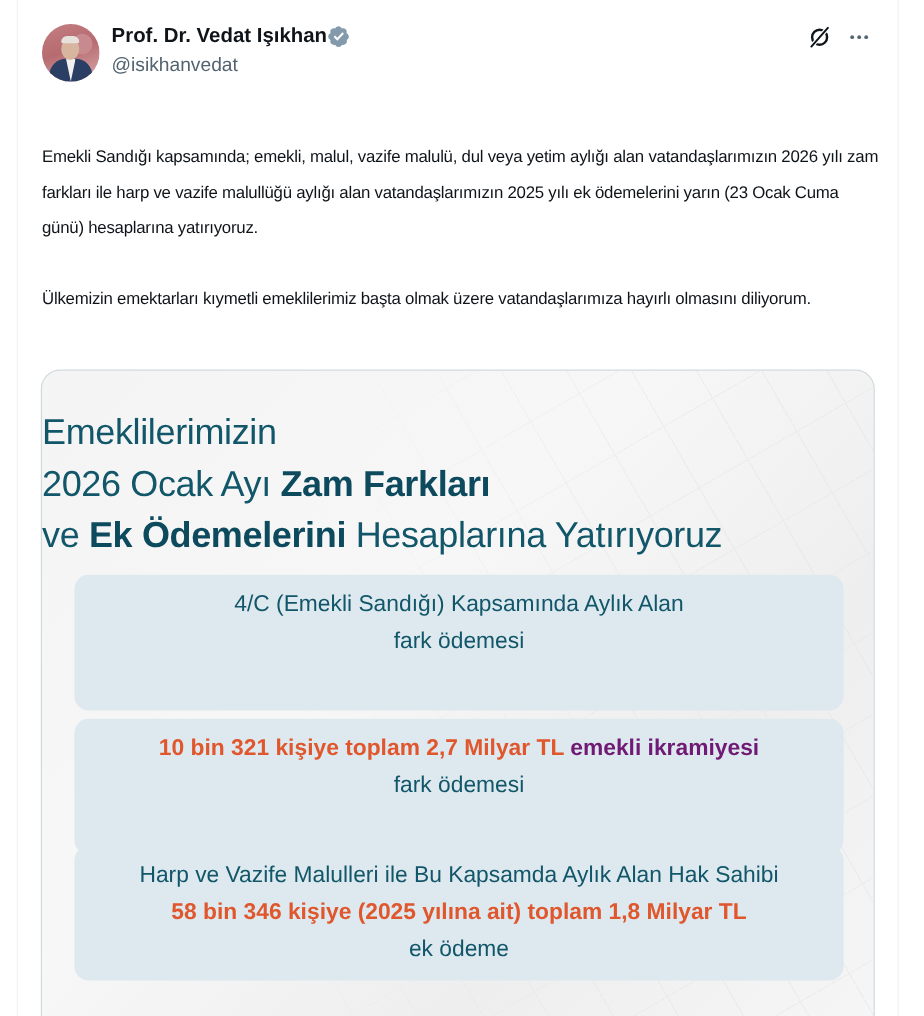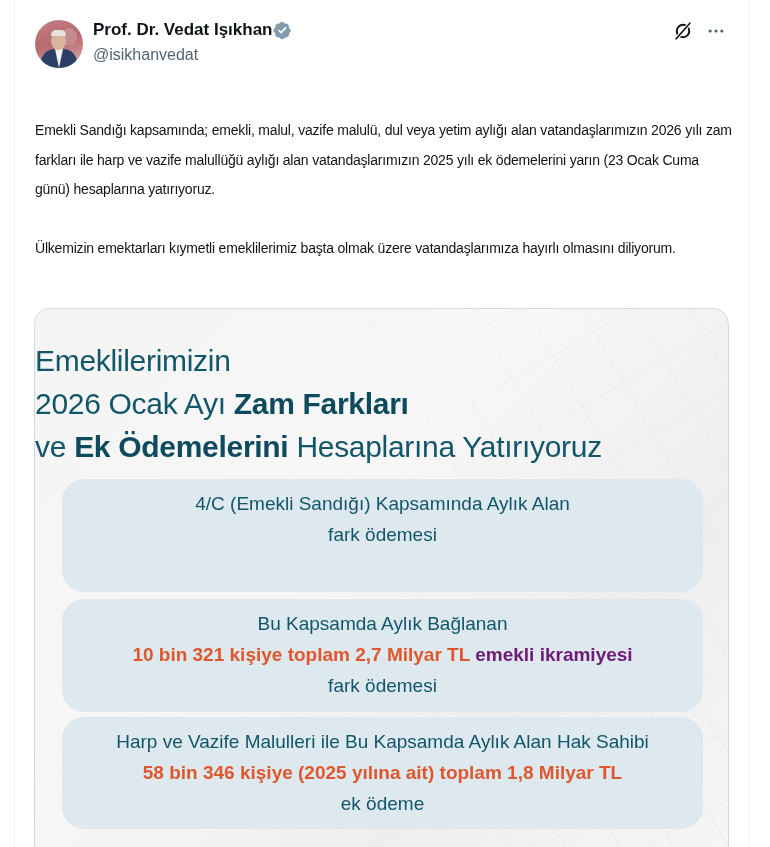--- a/index.html
+++ b/index.html
@@ -20,26 +20,26 @@
   .more-btn { position: absolute; left: 704px; top: 21px; width: 24px; height: 24px; display: flex; align-items: center; justify-content: center; cursor: pointer; }
   .tweet-text { position: absolute; left: 35px; top: 88px; width: 700px; font-size: 14px; line-height: 29.5px; color: #0f1419; letter-spacing: -0.2px; margin-top: 28px; }
   .tweet-text p + p { margin-top: 29.5px; }
   .media { position: absolute; left: 34px; top: 308px; width: 695px; height: 560px; border: 1px solid #cfd9de; border-radius: 16px; overflow: hidden;
     background: linear-gradient(135deg, #f4f4f4 0%, #f7f7f7 40%, #eeeeef 70%, #f6f6f6 100%); cursor: pointer; }
   .media .grid { position: absolute; inset: 0; opacity: 0.55;
     background-image: repeating-linear-gradient(60deg, transparent 0 46px, #e6e6e6 46px 47px), repeating-linear-gradient(-30deg, transparent 0 58px, #e8e8e8 58px 59px);
     -webkit-mask-image: linear-gradient(100deg, transparent 30%, #000 70%); mask-image: linear-gradient(100deg, transparent 30%, #000 70%); }
   .headline { position: absolute; left: 0; top: 30px; width: 100%; color: #12566a; font-size: 30px; line-height: 43px; letter-spacing: -0.3px; }
   .headline b { font-weight: 900; color: #0d4a5d; }
-  .box { position: absolute; left: 27px; width: 641px; background: #dde9ee; border-radius: 22px; text-align: center; color: #12566a; font-size: 19px; line-height: 31px; padding-top: 9px; }
+  .box { position: absolute; left: 27px; width: 641px; background: #dde9ee; border-radius: 12px; text-align: center; color: #12566a; font-size: 19px; line-height: 31px; padding-top: 9px; }
   .box .hl { color: #e0572d; font-weight: 700; }
   .box .bold { font-weight: 700; color: #701a75; }
   .b1 { top: 170px; height: 113px; }
   .b2 { top: 290px; height: 113px; }
-  .b3 { top: 408px; height: 112px; }
+  .b3 { top: 396px; height: 112px; }
 </style>
 </head>
 <body>
 
 <div class="frame"></div>
 
 <div class="avatar">
   <div class="body"></div>
   <div class="shirt"></div>
   <div class="head"></div>
@@ -88,21 +88,20 @@
     <div><span>2026 Ocak Ayı </span><b>Zam Farkları</b></div>
     <div><span>ve </span><b>Ek Ödemelerini</b><span> Hesaplarına Yatırıyoruz</span></div>
   </div>
 
   <div class="box b1">
     <div>4/C (Emekli Sandığı) Kapsamında Aylık Alan</div>
     <div>fark ödemesi</div>
   </div>
 
   <div class="box b2">
-    <div>Bu Kapsamda Aylık Bağlanan</div>
     <div><span class="hl">10 bin 321 kişiye toplam 2,7 Milyar TL</span><span class="bold"> emekli ikramiyesi</span></div>
     <div>fark ödemesi</div>
   </div>
 
   <div class="box b3">
     <div>Harp ve Vazife Malulleri ile Bu Kapsamda Aylık Alan Hak Sahibi</div>
     <div><span class="hl">58 bin 346 kişiye (2025 yılına ait) toplam 1,8 Milyar TL</span><span class="bold"></span></div>
     <div>ek ödeme</div>
   </div>
 </div>

